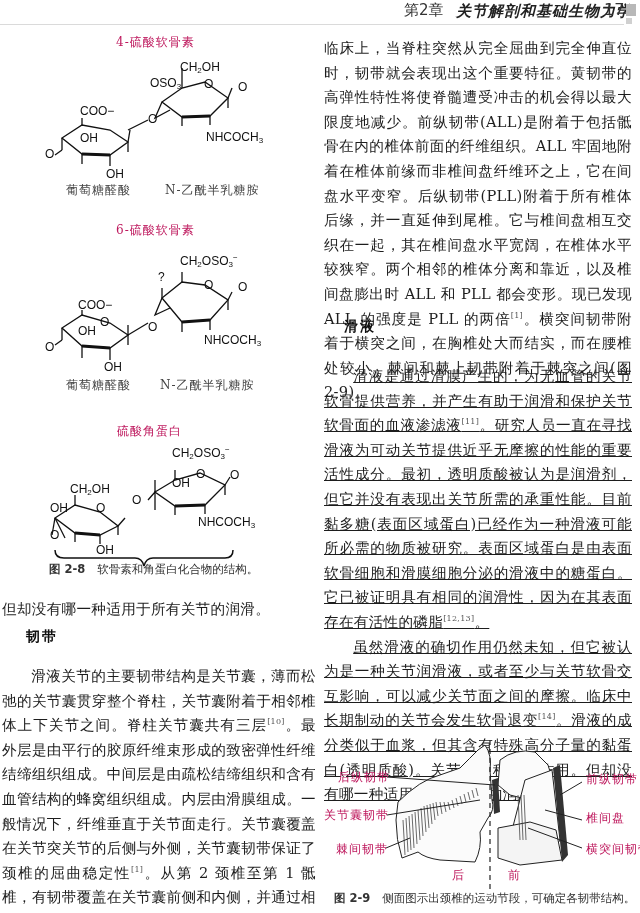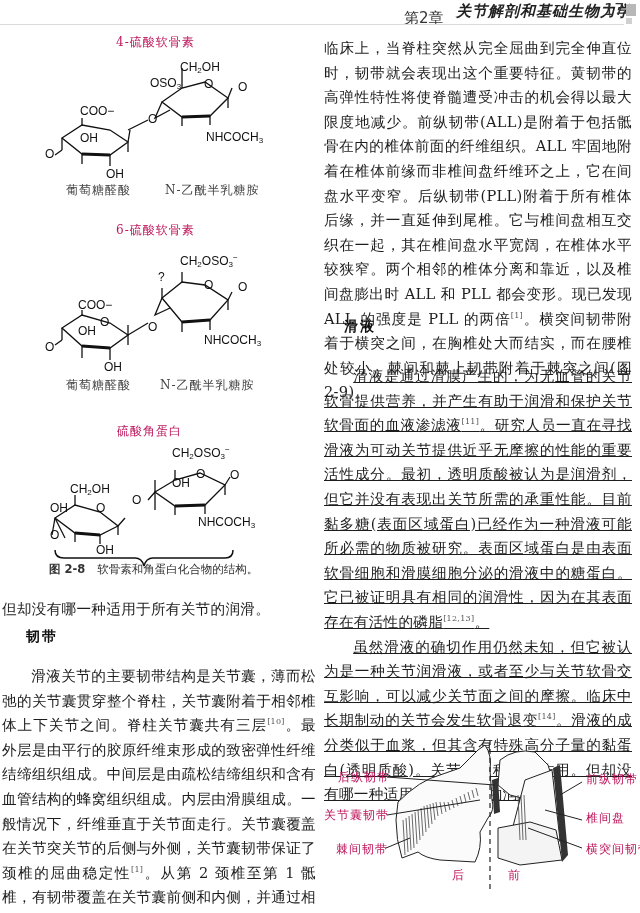--- a/index.html
+++ b/index.html
@@ -8,21 +8,20 @@
     background: #ffffff; position: relative;
     font-family: "DejaVu Serif", "Liberation Serif", serif;
     color: #1e1e1e;
   }
   .header {
     position: absolute; left: 0; top: 0; width: 640px; height: 24px;
   }
   .header .chap {
     position: absolute; left: 404px; top: 1px; font-size: 15px; color: #333;
     font-family: "DejaVu Sans", "Liberation Sans", sans-serif;
-    margin-top: 8px;
   }
   .header .ctitle {
     position: absolute; left: 456px; top: 2px; font-size: 15px; font-weight: bold; font-style: italic; color: #222;
     letter-spacing: 1px;
   }
   .header .pnum {
     position: absolute; left: 604px; top: 0px; font-size: 16px; color: #333;
     font-family: "DejaVu Sans", "Liberation Sans", sans-serif;
   }
   .header .tab {
@@ -273,13 +272,16 @@
     </g>
   </svg>
   <div class="lbl" style="left:18px;top:29px">后纵韧带</div>
   <div class="lbl" style="left:4px;top:67px">关节囊韧带</div>
   <div class="lbl" style="left:16px;top:101px">棘间韧带</div>
   <div class="lbl" style="left:266px;top:31px">前纵韧带</div>
   <div class="lbl" style="left:266px;top:70px">椎间盘</div>
   <div class="lbl" style="left:266px;top:101px">横突间韧带</div>
   <div class="lbl" style="left:132px;top:127px">后</div>
   <div class="lbl" style="left:188px;top:127px">前</div>
+  <div class="fig-caption" style="left:14px;top:151px">
+    <span class="fignum">图 2-9</span><span>侧面图示出颈椎的运动节段，可确定各韧带结构。</span>
+  </div>
 </div>
 
 </body></html>

